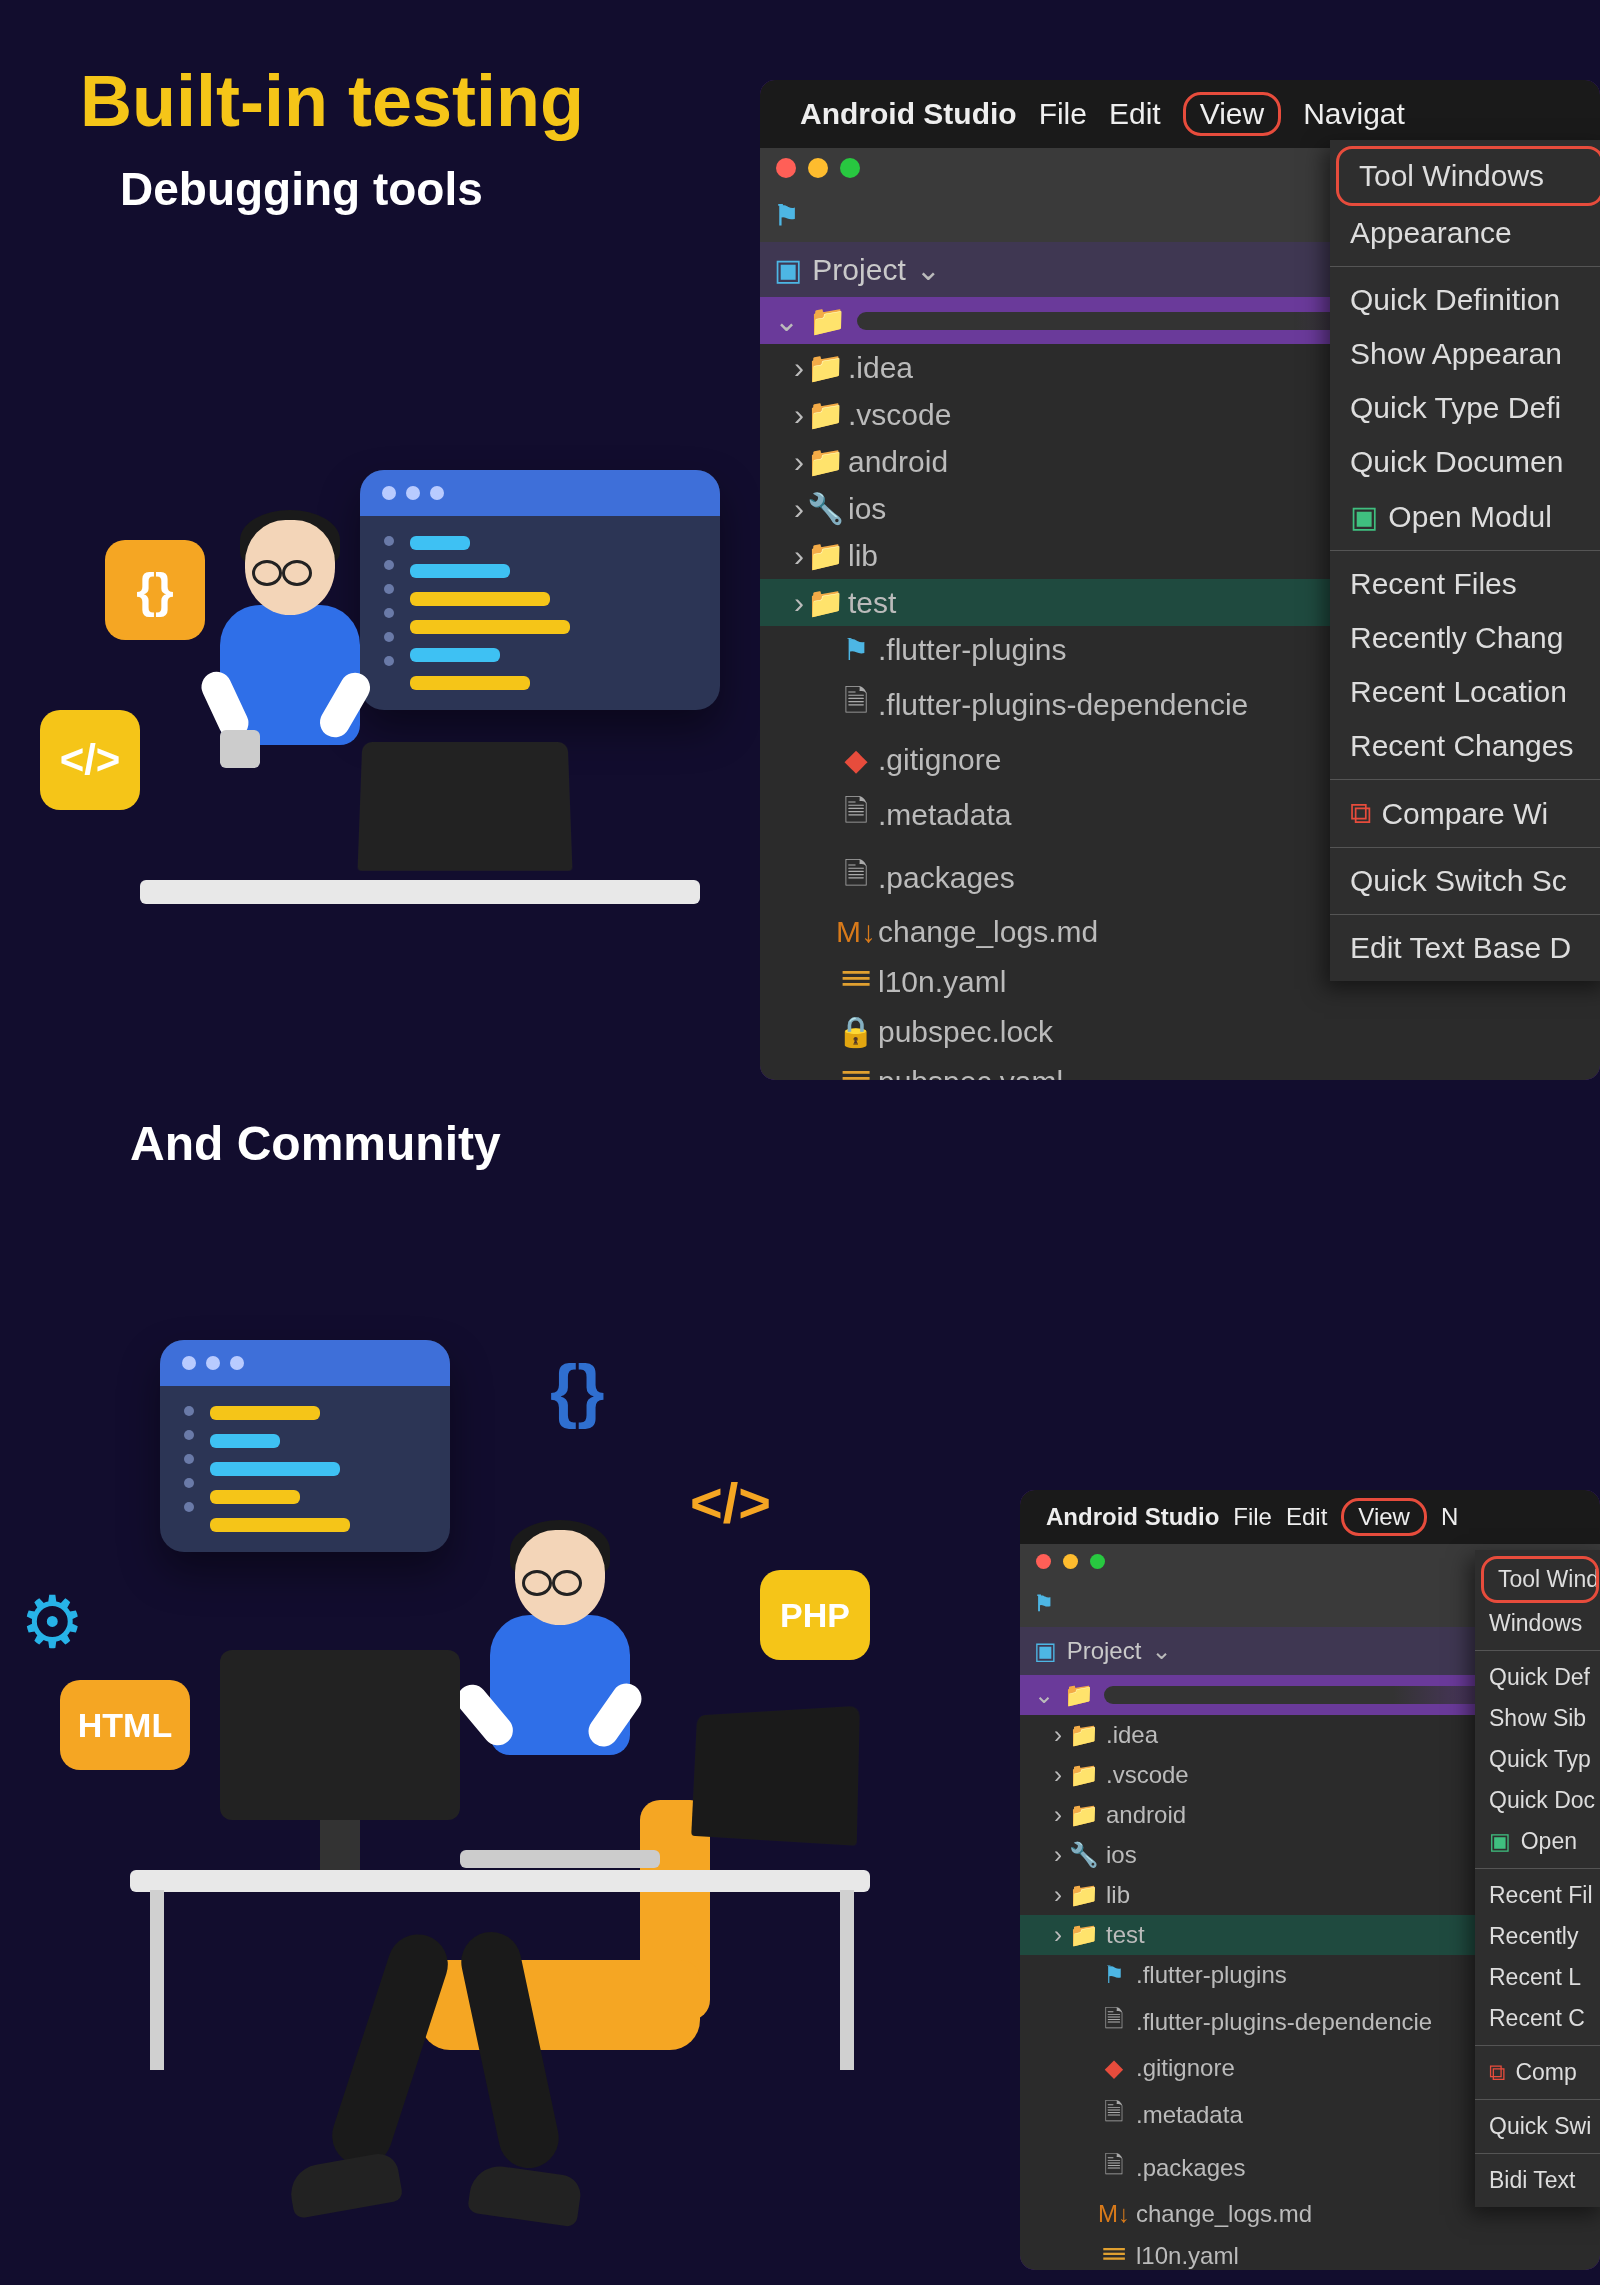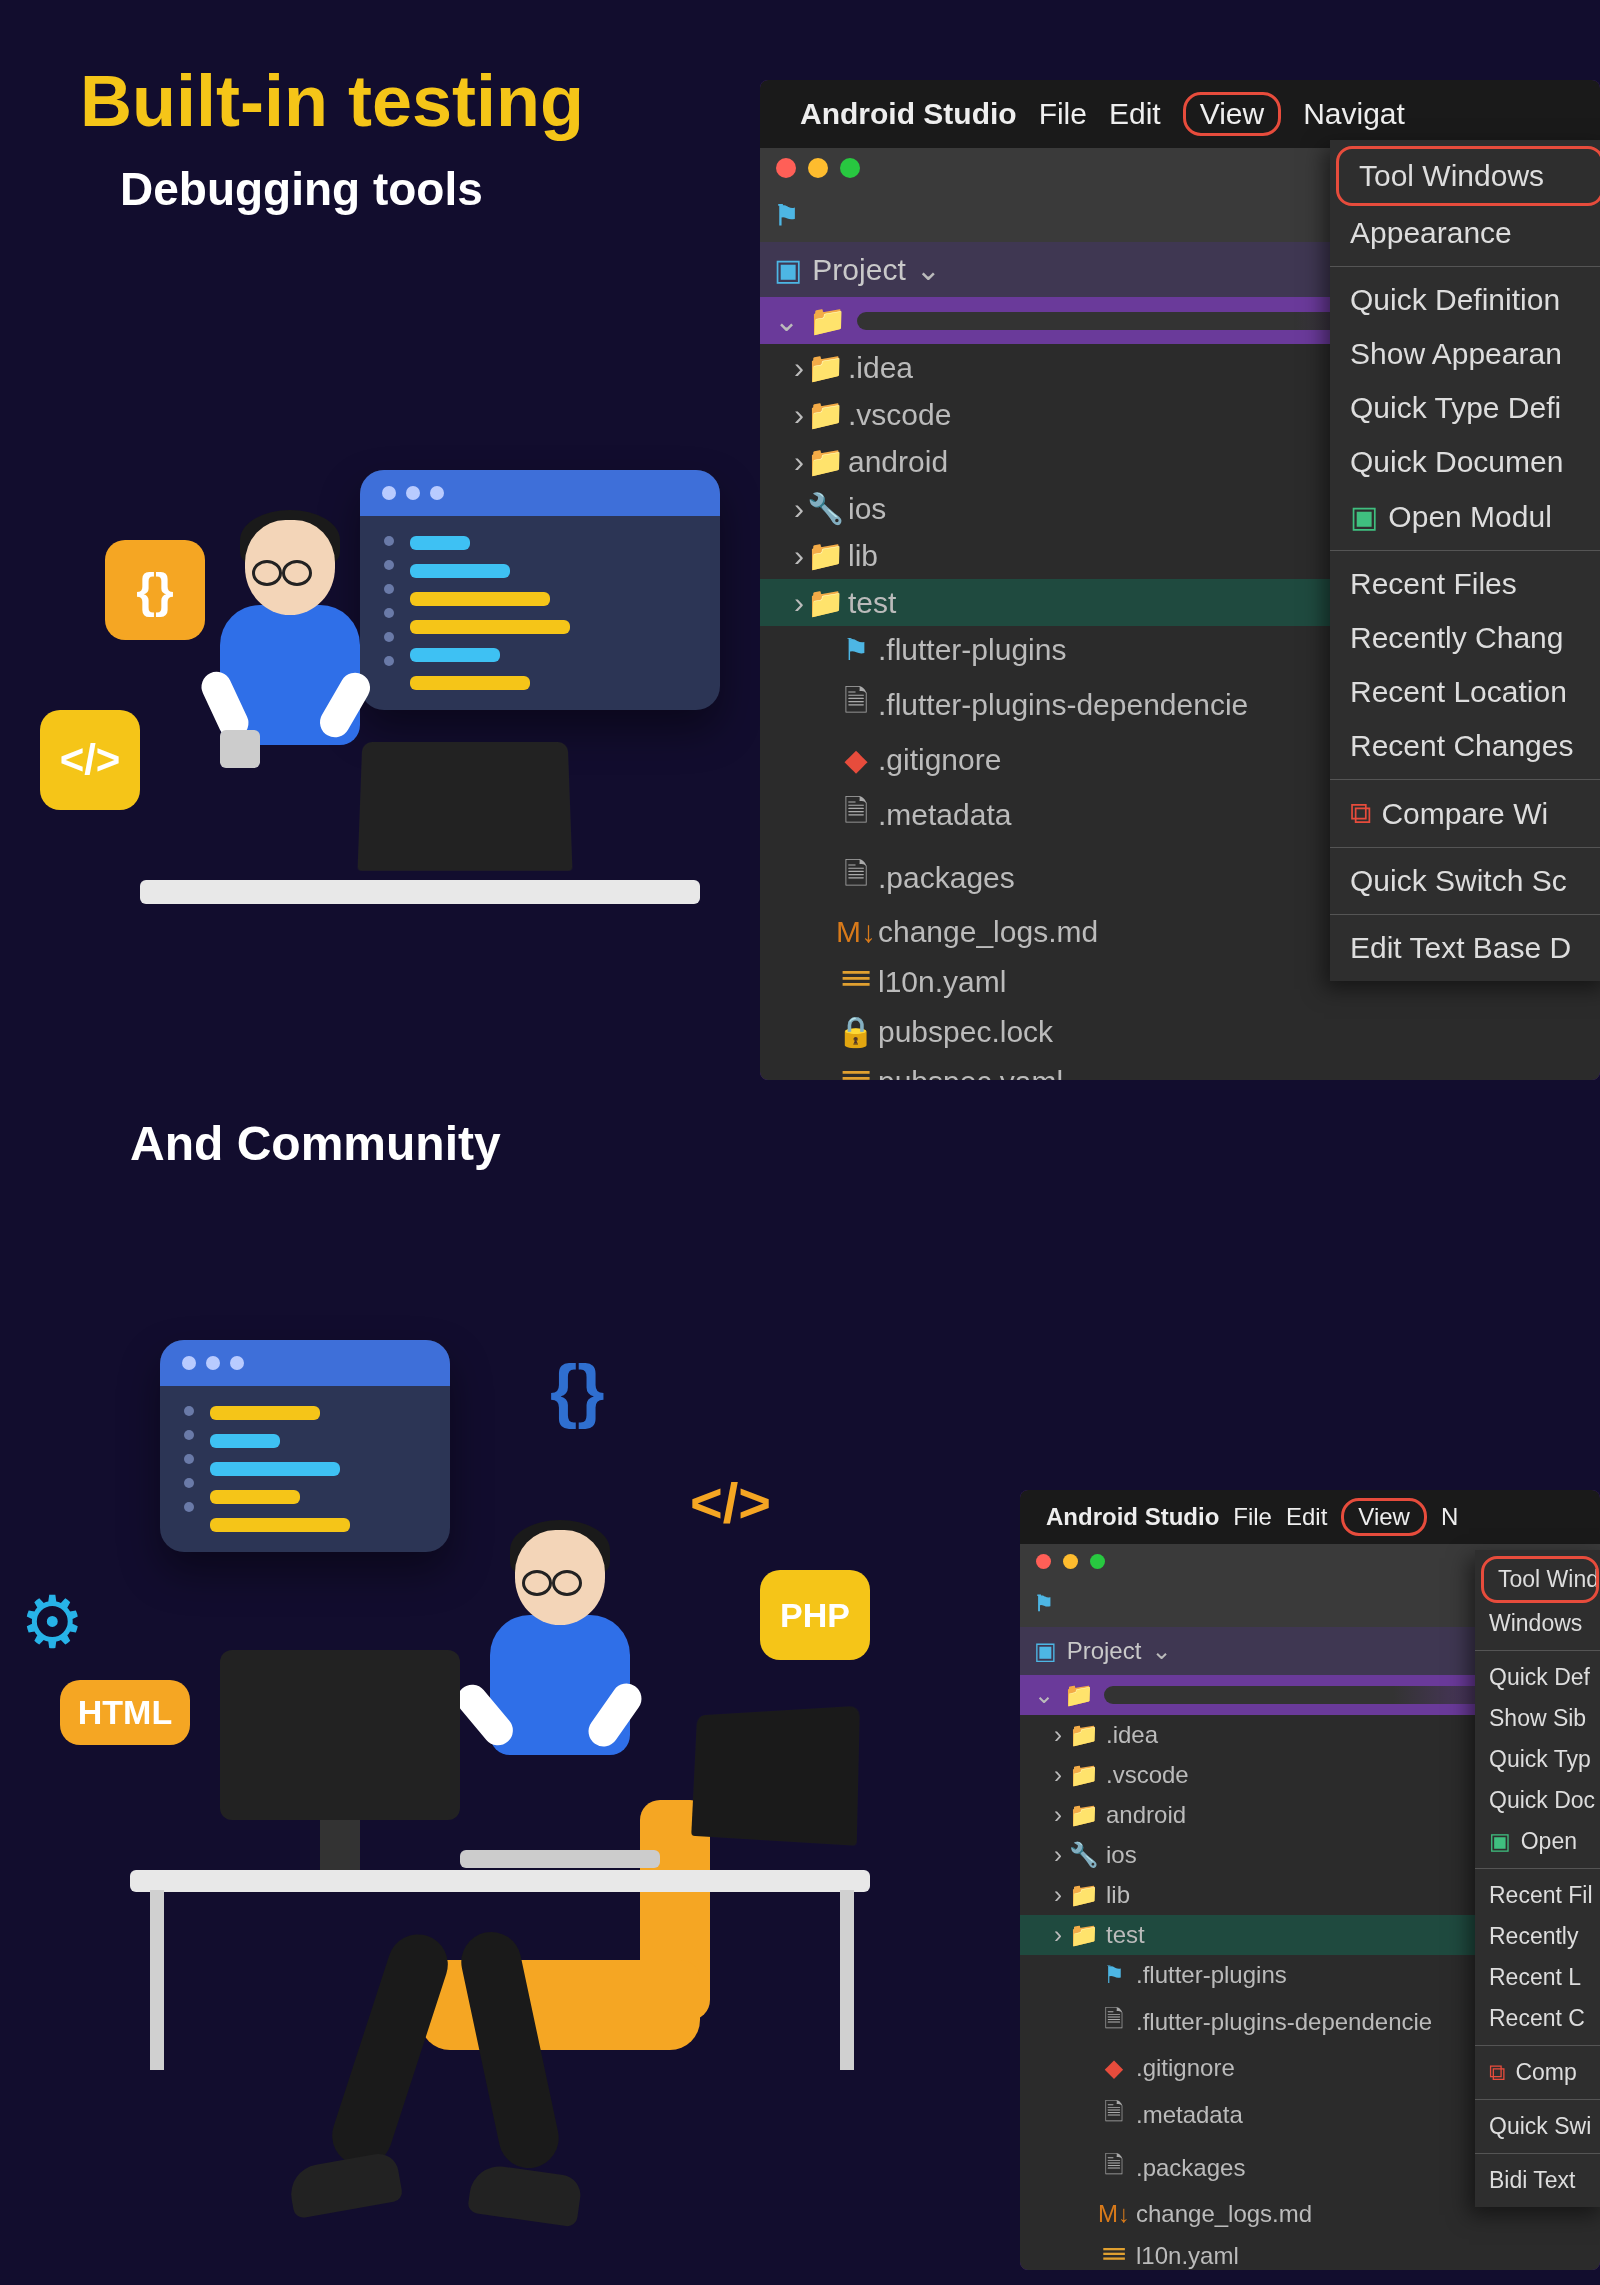--- a/index.html
+++ b/index.html
@@ -99,21 +99,21 @@
 }
 .person1 { top: 70px; left: 180px; }
 .laptop1 { top: 290px; left: 340px; width: 210px; height: 130px; transform: perspective(400px) rotateX(8deg); }
 .desk { position: absolute; background: #e8e8e8; height: 24px; border-radius: 6px; }
 .desk1 { top: 430px; left: 120px; width: 560px; }
 
 
 .aswin {
   position: absolute;
   background: #4c1d95;
-  border-radius: 8px;
+  border-radius: 15px;
   overflow: hidden;
   color: #bbb;
 }
 .as1 { top: 80px; left: 760px; width: 840px; height: 1000px; font-size: 30px; }
 .as2 { top: 1490px; left: 1020px; width: 580px; height: 780px; font-size: 24px; }
 
 .menubar {
   background: #1a1a1a;
   display: flex;
   align-items: center;
@@ -207,21 +207,21 @@
 .title2 { color: #f5c518; font-size: 70px; font-weight: 800; }
 .subtitle2 { color: #fff; font-size: 48px; font-weight: 700; margin-top: 26px; margin-left: 60px; }
 
 
 .illus2 { position: absolute; top: 1330px; left: 20px; width: 870px; height: 900px; }
 .cw2 { top: 10px; left: 140px; width: 290px; }
 .gear { position: absolute; top: 250px; left: 0px; width: 80px; height: 80px; color: #27b3e8; font-size: 72px; }
 .curly2 { position: absolute; top: 20px; left: 530px; color: #2f6fd0; font-size: 70px; font-weight: 900; }
 .codearrow { position: absolute; top: 140px; left: 670px; color: #f5a623; font-size: 56px; font-weight: 900; }
 .badge-php { top: 240px; left: 740px; width: 110px; height: 90px; background: #f5c518; font-size: 34px; border-radius: 20px; }
-.badge-html { top: 350px; left: 40px; width: 130px; height: 65px; background: #f5a623; font-size: 34px; border-radius: 20px; }
+.badge-html { top: 350px; left: 40px; width: 130px; height: 90px; background: #f5a623; font-size: 34px; border-radius: 20px; }
 
 .person2 { top: 200px; left: 450px; }
 .monitor { position: absolute; top: 320px; left: 200px; width: 240px; height: 170px; background: #222; border-radius: 12px; }
 .monitor-stand { position: absolute; top: 490px; left: 300px; width: 40px; height: 50px; background: #333; }
 .laptop2 { position: absolute; top: 380px; left: 660px; width: 180px; height: 130px; background: #1a1a1a; border-radius: 10px 10px 4px 4px; transform: perspective(500px) rotateY(-25deg) rotateX(5deg); }
 .desk2 { top: 540px; left: 110px; width: 740px; height: 22px; }
 .deskleg { position: absolute; top: 560px; width: 14px; height: 180px; background: #d0d0d0; }
 .chair-seat { position: absolute; top: 630px; left: 400px; width: 280px; height: 90px; background: #f5a623; border-radius: 20px 20px 30px 30px; }
 .chair-back { position: absolute; top: 470px; left: 620px; width: 70px; height: 220px; background: #f5a623; border-radius: 20px; }
 .legs { position: absolute; top: 600px; left: 300px; width: 280px; height: 300px; }

